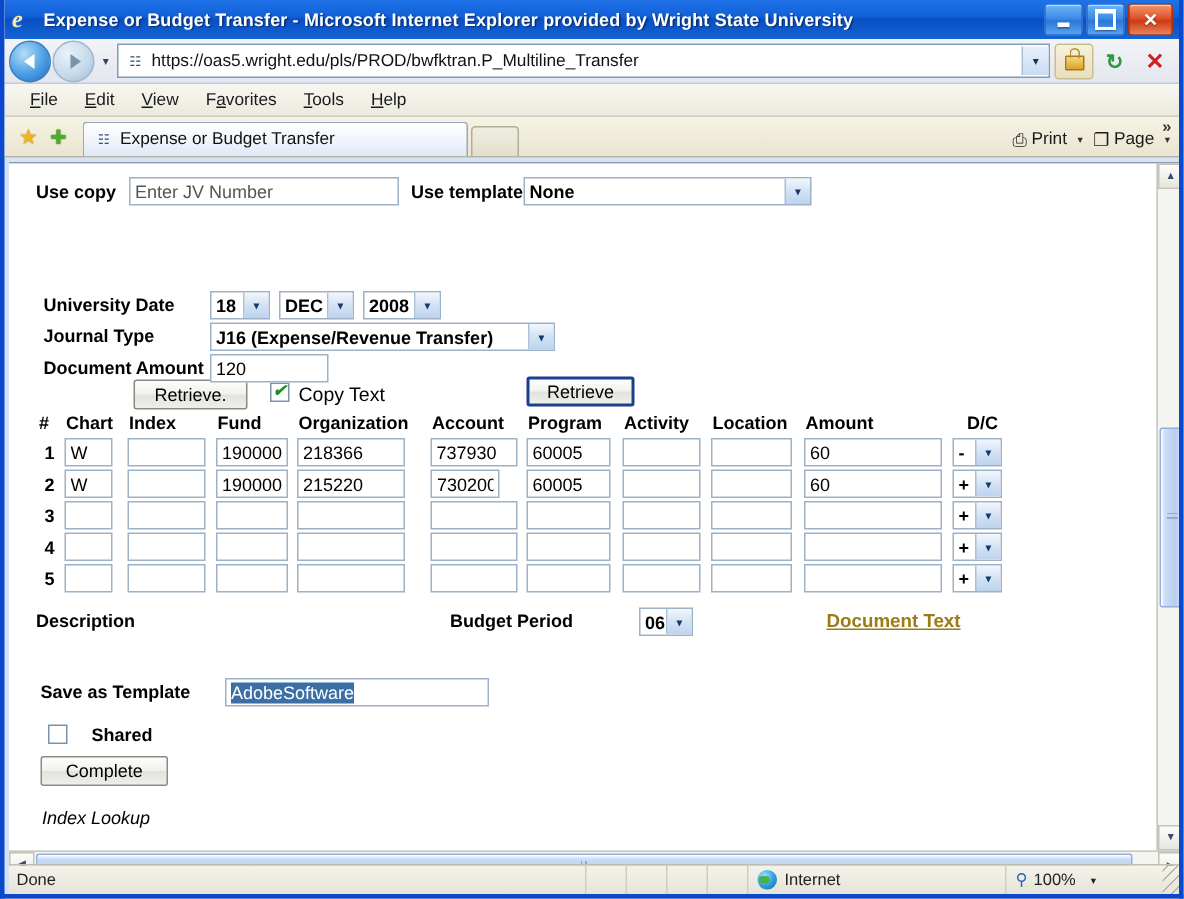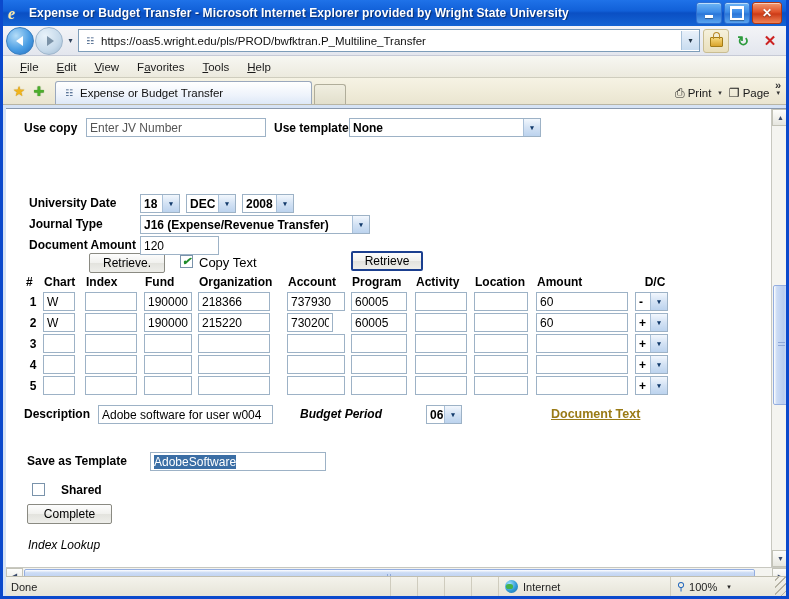--- a/index.html
+++ b/index.html
@@ -908,23 +908,22 @@
                   <span class="selval">+</span>
                   <span class="arrowbox">▾</span>
                 </div>
               </td>
             </tr>
           </tbody>
         </table>
       </div>
 
       <div class="lbl" style="position:absolute; left:18px; top:298px;">Description</div>
-      <input class="txt" style="position: absolute; left: 92px; top: 296px; width: 175px;" value="Adobe software for user w004">
-
-      <div class="lbl" style="position:absolute; left:294px; top:298px;font-style:italic;">Budget Period</div>
+
+      <div class="lbl" style="position:absolute; left:294px; top:298px;">Budget Period</div>
       <div class="sel" style="position:absolute; left:420px; top:296px; width:36px;">
         <span class="selval">06</span>
         <span class="arrowbox">▾</span>
       </div>
 
       <div class="doclink" style="position:absolute; left:545px; top:298px;">Document Text</div>
 
       <div class="lbl" style="position:absolute; left:21px; top:345px;">Save as Template</div>
       <div class="txt" style="position:absolute; left:132px; top:343px; width:176px; display:flex; align-items:center;margin-left:12px;">
         <span class="selected-text">AdobeSoftware</span>

